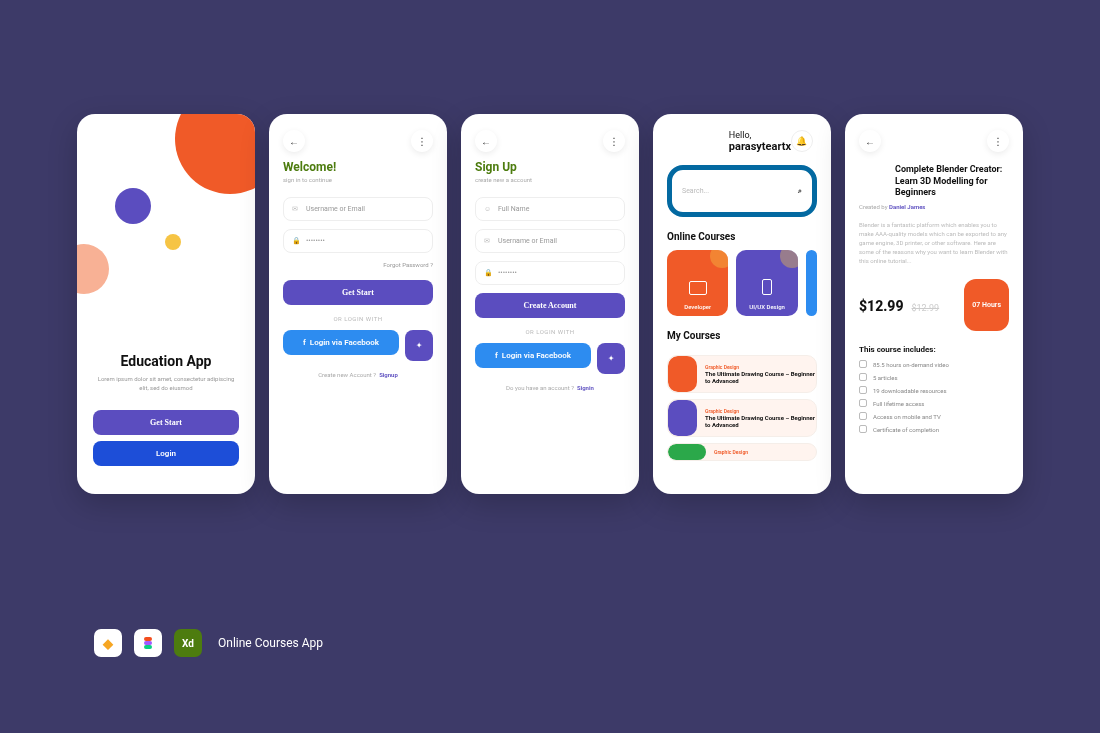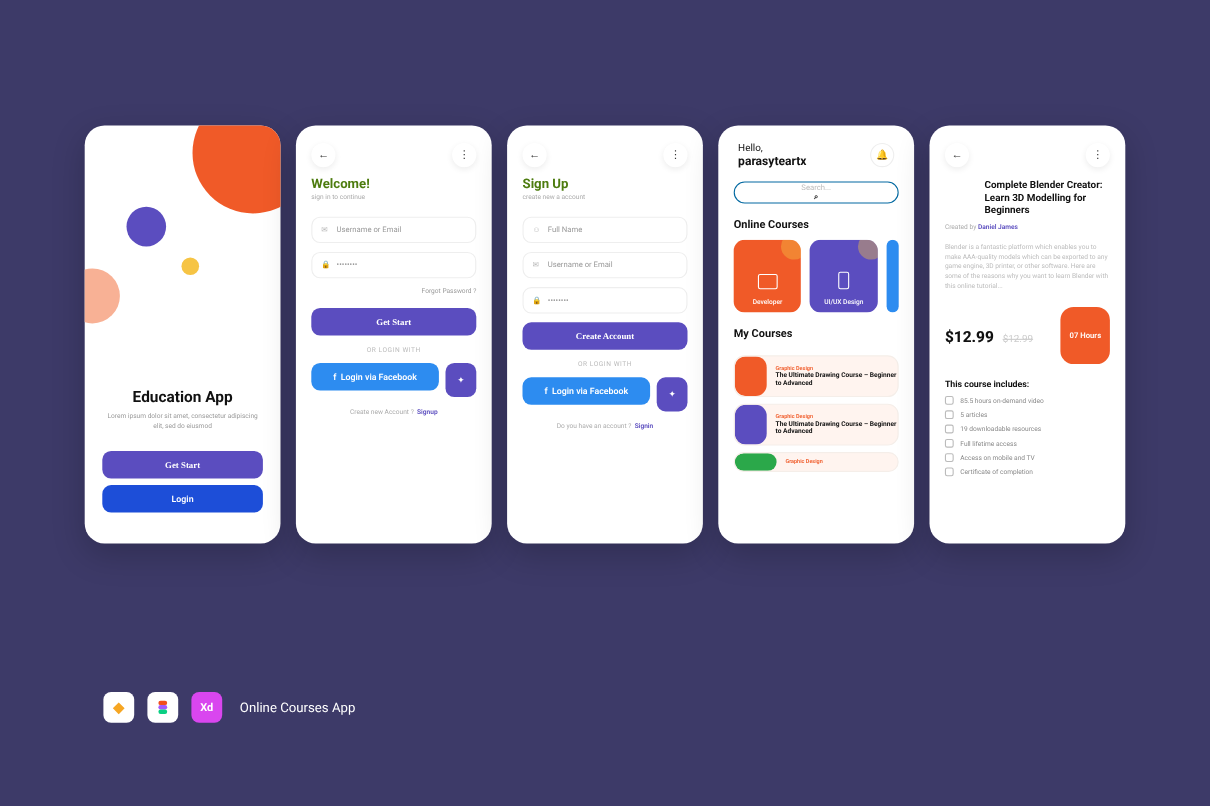--- a/index.html
+++ b/index.html
@@ -31,25 +31,25 @@
   .input .ii { width:8px; height:8px; color:#bbb; }
   .forgot { text-align:right; font-size:6px; color:#999; margin-bottom:12px; }
   .divider { text-align:center; font-size:6px; color:#bbb; letter-spacing:0.5px; margin:10px 0 8px; }
   .fb-row { display:flex; gap:6px; }
   .fb-row .btn { flex:1; display:flex; align-items:center; justify-content:center; gap:4px; }
   .tw { width:28px; background:#5b4dbf; border-radius:8px; display:flex; align-items:center; justify-content:center; color:#fff; font-size:8px; cursor:pointer; }
   .small-link { text-align:center; font-size:6px; color:#aaa; margin-top:10px; }
   .small-link .lk { color:#5b4dbf; font-weight:600; }
   
   
-  .hello { padding:16px 18px 0; display:flex; justify-content:space-between; }
+  .hello { padding:16px 18px 0; display:flex; justify-content:flex-end; }
   .hello-txt .h1 { font-size:9px; color:#111; }
   .hello-txt .h2 { font-size:11px; font-weight:700; color:#111; }
   .bell { width:22px; height:22px; border-radius:50%; border:1px solid #eee; display:flex; align-items:center; justify-content:center; font-size:9px; color:#333; cursor:pointer; }
-  .search { margin:12px 14px 0; border:1px solid #0369a1; border-radius:16px; padding:1px 10px; display:flex; justify-content:space-between; align-items:center; font-size:7px; color:#bbb;flex-direction:column; }
+  .search { margin:12px 14px 0; border:5px solid #0369a1; border-radius:16px; padding:17px 10px; display:flex; justify-content:space-between; align-items:center; font-size:7px; color:#bbb; }
   .sect-title { font-size:10px; font-weight:700; color:#111; padding:14px 14px 8px; }
   .cards { display:flex; gap:8px; padding:0 14px; overflow:hidden; }
   .cat-card { width:66px; height:66px; border-radius:10px; position:relative; display:flex; flex-direction:column; align-items:center; justify-content:flex-end; padding-bottom:6px; color:#fff; font-size:6px; font-weight:500; cursor:pointer; overflow:hidden; }
   .cat-card.dev { background:#f05a28; }
   .cat-card.ui { background:#5b4dbf; }
   .cat-card.bl { background:#2d8cf0; }
   .cat-card .bubble1 { position:absolute; width:24px; height:24px; border-radius:50%; top:-6px; right:-6px; opacity:0.4; }
   .cat-card.dev .bubble1 { background:#f6c444; }
   .cat-card.ui .bubble1 { background:#f6c444; }
   .cat-card .cicon { width:18px; height:14px; border:1.5px solid #fff; border-radius:2px; margin-bottom:8px; position:relative; }
@@ -75,21 +75,21 @@
   .inc-title { font-size:8px; font-weight:700; color:#111; padding:14px 14px 6px; }
   .inc-list { padding:0 14px; }
   .inc-item { display:flex; align-items:center; gap:6px; font-size:6px; color:#888; margin-bottom:5px; }
   .inc-item .dot { width:8px; height:8px; border:1px solid #bbb; border-radius:2px; flex-shrink:0; }
   
   
   .footer { position:absolute; bottom:76px; left:94px; display:flex; align-items:center; gap:12px; }
   .tool-icon { width:28px; height:28px; border-radius:7px; display:flex; align-items:center; justify-content:center; font-size:13px; font-weight:700; }
   .tool-icon.sk { background:#fff; color:#f6a623; }
   .tool-icon.fg { background:#fff; }
-  .tool-icon.xd { background:#d946ef; color:#fff; font-size:10px; }
+  .tool-icon.xd { background:#4d7c0f; color:#fff; font-size:10px; }
   .footer-label { color:#fff; font-size:12px; margin-left:4px; }
   .fg-shape { width:8px; display:flex; flex-direction:column; }
   .fg-shape span { height:4px; border-radius:2px; }
 </style>
 </head>
 <body>
 
 <div class="canvas">
   <div class="phones">
 

